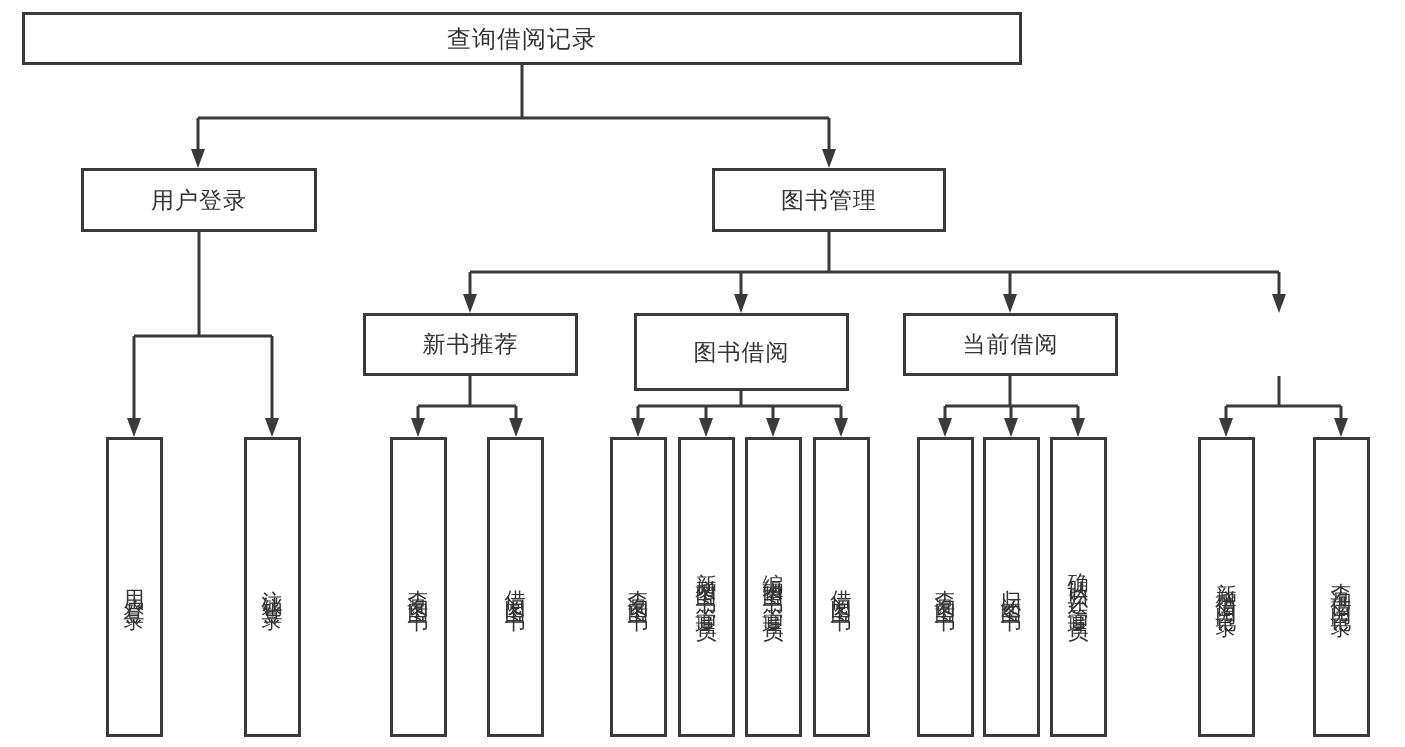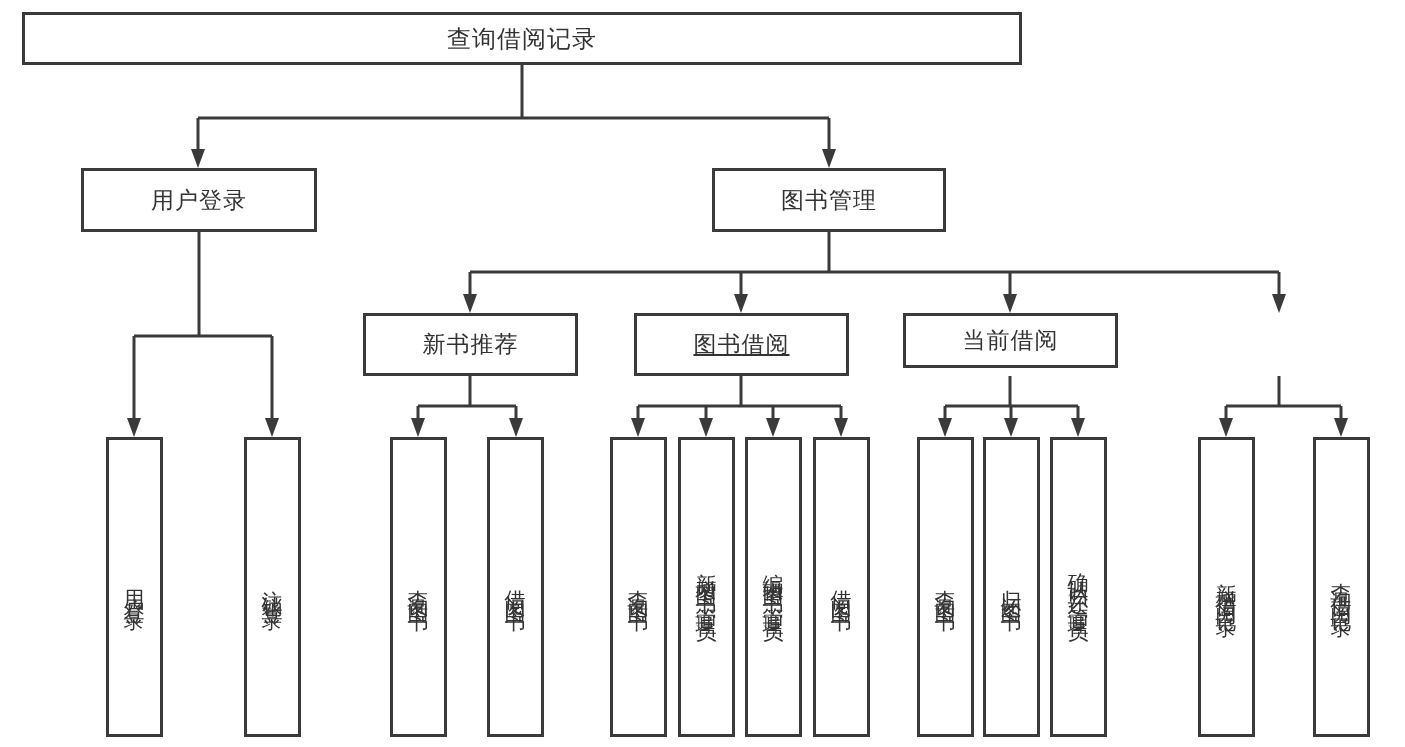--- a/index.html
+++ b/index.html
@@ -75,22 +75,22 @@
     <polygon points="1226,437 1219,418 1233,418"></polygon>
     <polygon points="1341,437 1334,418 1348,418"></polygon>
   </svg>
 
   <div class="node hbox root" style="left:22px;top:12px;width:1000px;height:53px;">查询借阅记录</div>
 
   <div class="node hbox" style="left:81px;top:168px;width:236px;height:64px;">用户登录</div>
   <div class="node hbox" style="left:712px;top:168px;width:234px;height:64px;">图书管理</div>
 
   <div class="node hbox" style="left:363px;top:313px;width:215px;height:63px;">新书推荐</div>
-  <div class="node hbox" style="left:634px;top:313px;width:215px;height:63px;text-decoration:underline;">图书借阅</div>
-  <div class="node hbox" style="left:903px;top:313px;width:215px;height:55px;">当前借阅</div>
+  <div class="node hbox" style="left:634px;top:313px;width:215px;height:78px;">图书借阅</div>
+  <div class="node hbox" style="left:903px;top:313px;width:215px;height:63px;">当前借阅</div>
 
   <div class="node vbox" style="left:106px;">用户登录</div>
   <div class="node vbox" style="left:244px;">注销登录</div>
 
   <div class="node vbox" style="left:390px;">查询图书</div>
   <div class="node vbox" style="left:487px;">借阅图书</div>
 
   <div class="node vbox" style="left:610px;">查询图书</div>
   <div class="node vbox" style="left:678px;">新增图书（管理员）</div>
   <div class="node vbox" style="left:745px;">编辑图书（管理员）</div>

